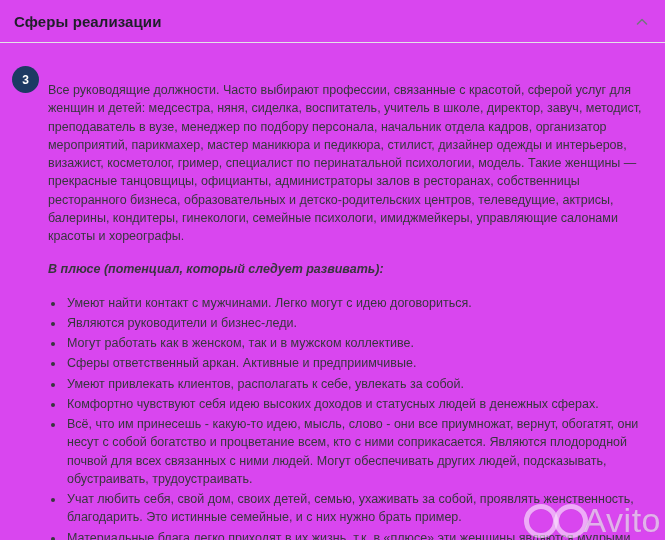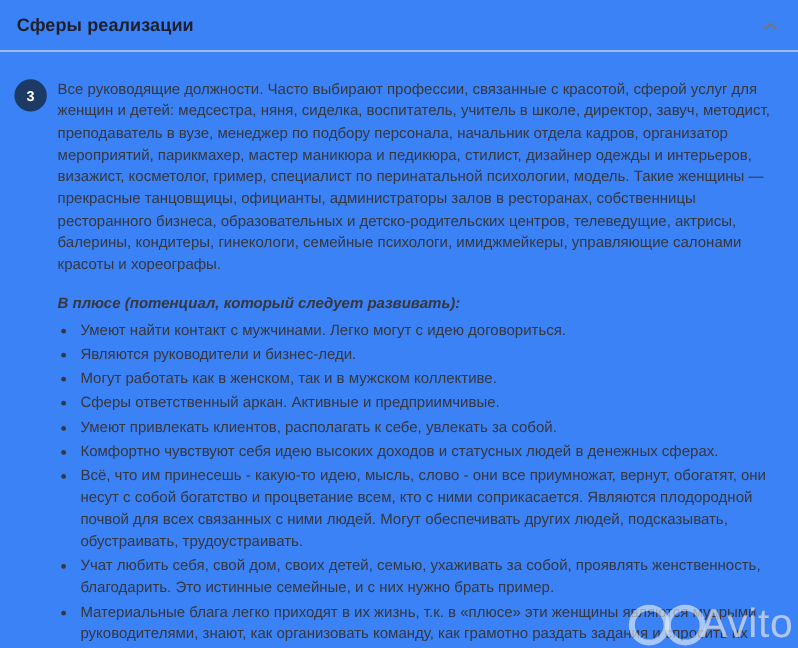--- a/index.html
+++ b/index.html
@@ -5,21 +5,21 @@
   html, body {
     margin: 0;
     padding: 0;
     background: #f6f6f8;
     font-family: "Liberation Sans", sans-serif;
   }
   .page {
     position: relative;
     width: 665px;
     height: 540px;
-    background: #3b82f6;
+    background: #d946ef;
     overflow: hidden;
     box-sizing: border-box;
   }
   
   .accordion-header {
     display: flex;
     align-items: center;
     justify-content: space-between;
     padding: 13px 16px 12px 14px;
     cursor: pointer;
@@ -64,26 +64,26 @@
     justify-content: center;
     margin-top: 1px;
   }
   .text-col {
     flex: 1;
     font-size: 12.5px;
     line-height: 1.46;
     color: #37373d;
   }
   .lead-paragraph {
-    margin: 0 0 15px 0;
+    margin: 16px 0 15px 0;
   }
   .plus-heading {
     font-style: italic;
     font-weight: 700;
-    margin: 0 0 3px 0;
+    margin: 0 0 15px 0;
   }
   ul.plus-list {
     margin: 0;
     padding: 0 0 0 17px;
     list-style: disc;
   }
   ul.plus-list li {
     margin: 0 0 2px 0;
     padding-left: 2px;
   }

